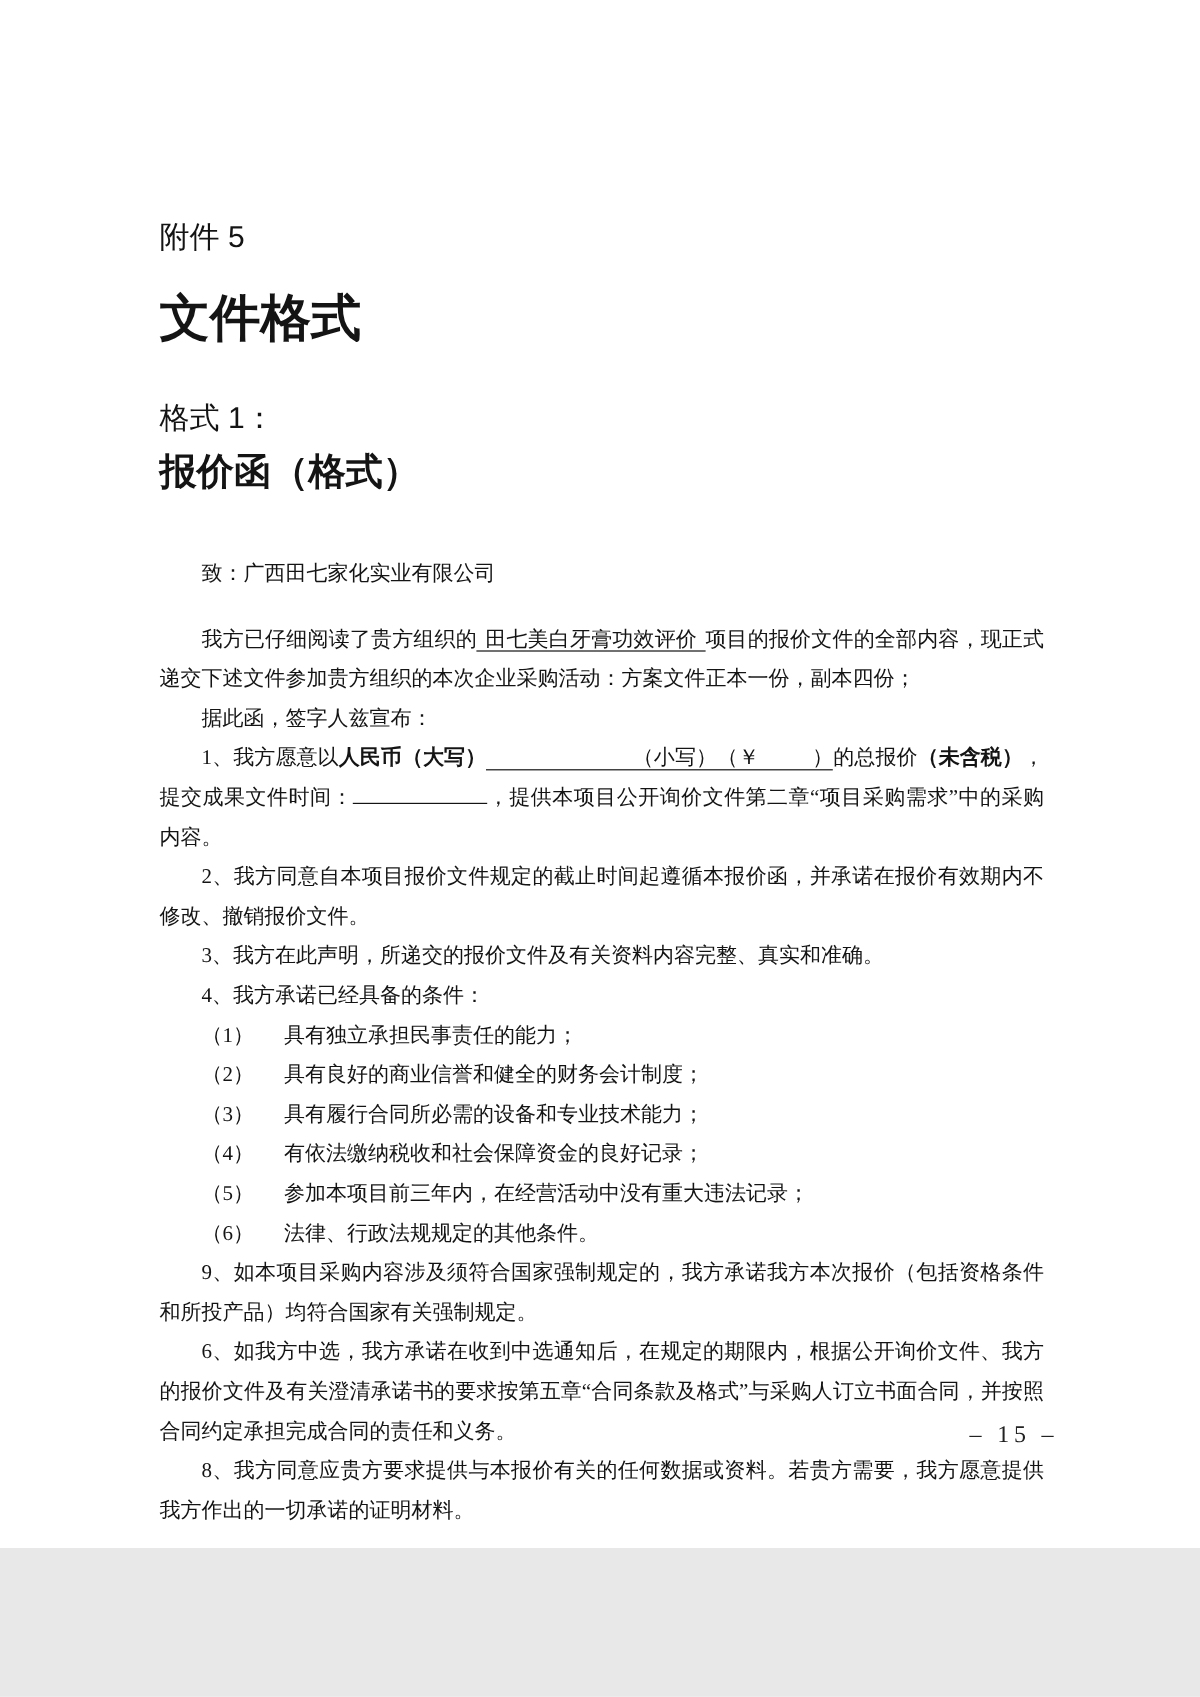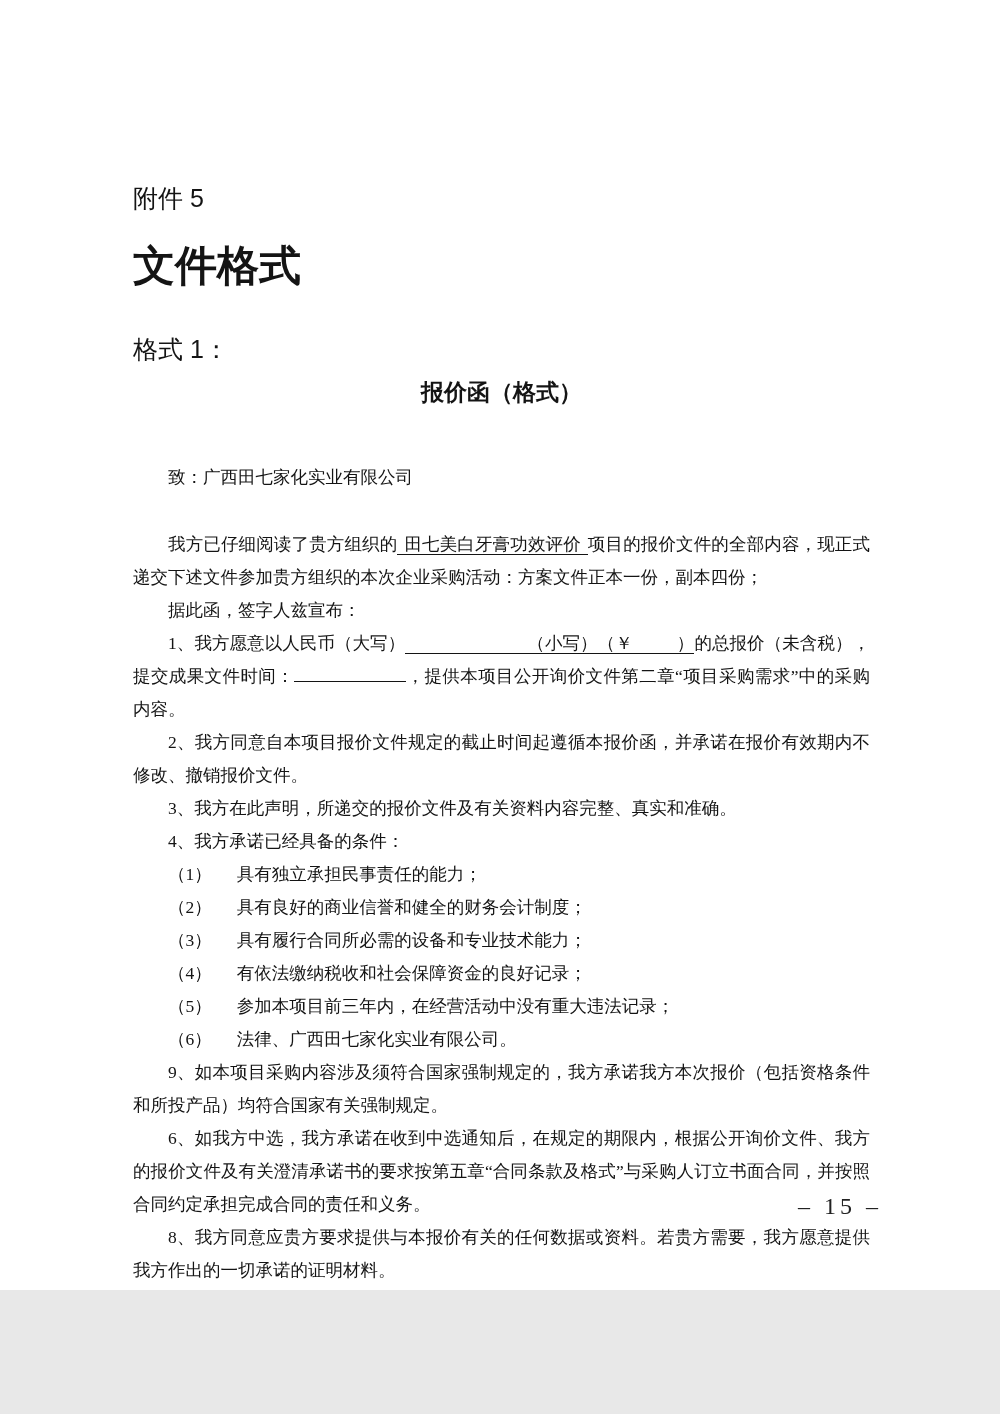--- a/index.html
+++ b/index.html
@@ -28,58 +28,58 @@
     font-family: "Liberation Serif", "DejaVu Serif", serif;
   }
   .format-label {
     margin-top: 42px;
     font-family: "Liberation Sans", "DejaVu Sans", sans-serif;
     font-size: 25px;
     line-height: 32px;
   }
   .section-title {
     margin: 12px 0 0 0;
-    text-align: center;
-    font-size: 23px;
+    text-align: left;
+    font-size: 31px;
     font-weight: bold;
     line-height: 32px;
     font-family: "Liberation Serif", "DejaVu Serif", serif;
   }
   .body-text { font-size: 17.5px; line-height: 33px; }
   p.para {
     margin: 0;
     text-indent: 2em;
     text-align: justify;
   }
   p.salutation { margin-top: 52px; }
-  p.intro { margin-top: 34px; }
+  p.intro { margin-top: 22px; }
   .u {
     border-bottom: 1.3px solid #141414;
     padding: 0 7px;
   }
   .ul-group {
     border-bottom: 1.3px solid #141414;
   }
   .gap { display: inline-block; height: 2px; }
   .gap-w1 { width: 122px; }
   .gap-w2 { width: 44px; }
   .blank {
     display: inline-block;
     height: 2px;
     border-bottom: 1.3px solid #141414;
   }
   .blank-w3 { width: 112px; }
-  b { font-weight: normal; margin-top: 24px; }
+  b { font-weight: bold; margin-top: 24px; }
   p.cond { margin: 0; text-indent: 2em; }
   .cnum { margin-right: 25px; }
   .footer-pagenum {
     position: absolute;
-    bottom: 70px;
+    bottom: 82px;
     right: 118px;
-    font-size: 24px;
+    font-size: 20px;
     letter-spacing: 4px;
     color: #222;
     font-family: "Liberation Serif", "DejaVu Serif", serif;
   }
 </style>
 </head>
 <body>
 
 <div class="page">
 
@@ -105,21 +105,21 @@
 
     <p class="para">3、我方在此声明，所递交的报价文件及有关资料内容完整、真实和准确。</p>
 
     <p class="para">4、我方承诺已经具备的条件：</p>
 
     <p class="cond"><span class="cnum">（1）</span><span>具有独立承担民事责任的能力；</span></p>
     <p class="cond"><span class="cnum">（2）</span><span>具有良好的商业信誉和健全的财务会计制度；</span></p>
     <p class="cond"><span class="cnum">（3）</span><span>具有履行合同所必需的设备和专业技术能力；</span></p>
     <p class="cond"><span class="cnum">（4）</span><span>有依法缴纳税收和社会保障资金的良好记录；</span></p>
     <p class="cond"><span class="cnum">（5）</span><span>参加本项目前三年内，在经营活动中没有重大违法记录；</span></p>
-    <p class="cond"><span class="cnum">（6）</span><span>法律、广西田七家化实业有限公司。</span></p>
+    <p class="cond"><span class="cnum">（6）</span><span>法律、行政法规规定的其他条件。</span></p>
 
     <p class="para">9、如本项目采购内容涉及须符合国家强制规定的，我方承诺我方本次报价（包括资格条件和所投产品）均符合国家有关强制规定。</p>
 
     <p class="para">6、如我方中选，我方承诺在收到中选通知后，在规定的期限内，根据公开询价文件、我方的报价文件及有关澄清承诺书的要求按第五章“合同条款及格式”与采购人订立书面合同，并按照合同约定承担完成合同的责任和义务。</p>
 
 
     <p class="para">8、我方同意应贵方要求提供与本报价有关的任何数据或资料。若贵方需要，我方愿意提供我方作出的一切承诺的证明材料。</p>
 
   </div>
 

